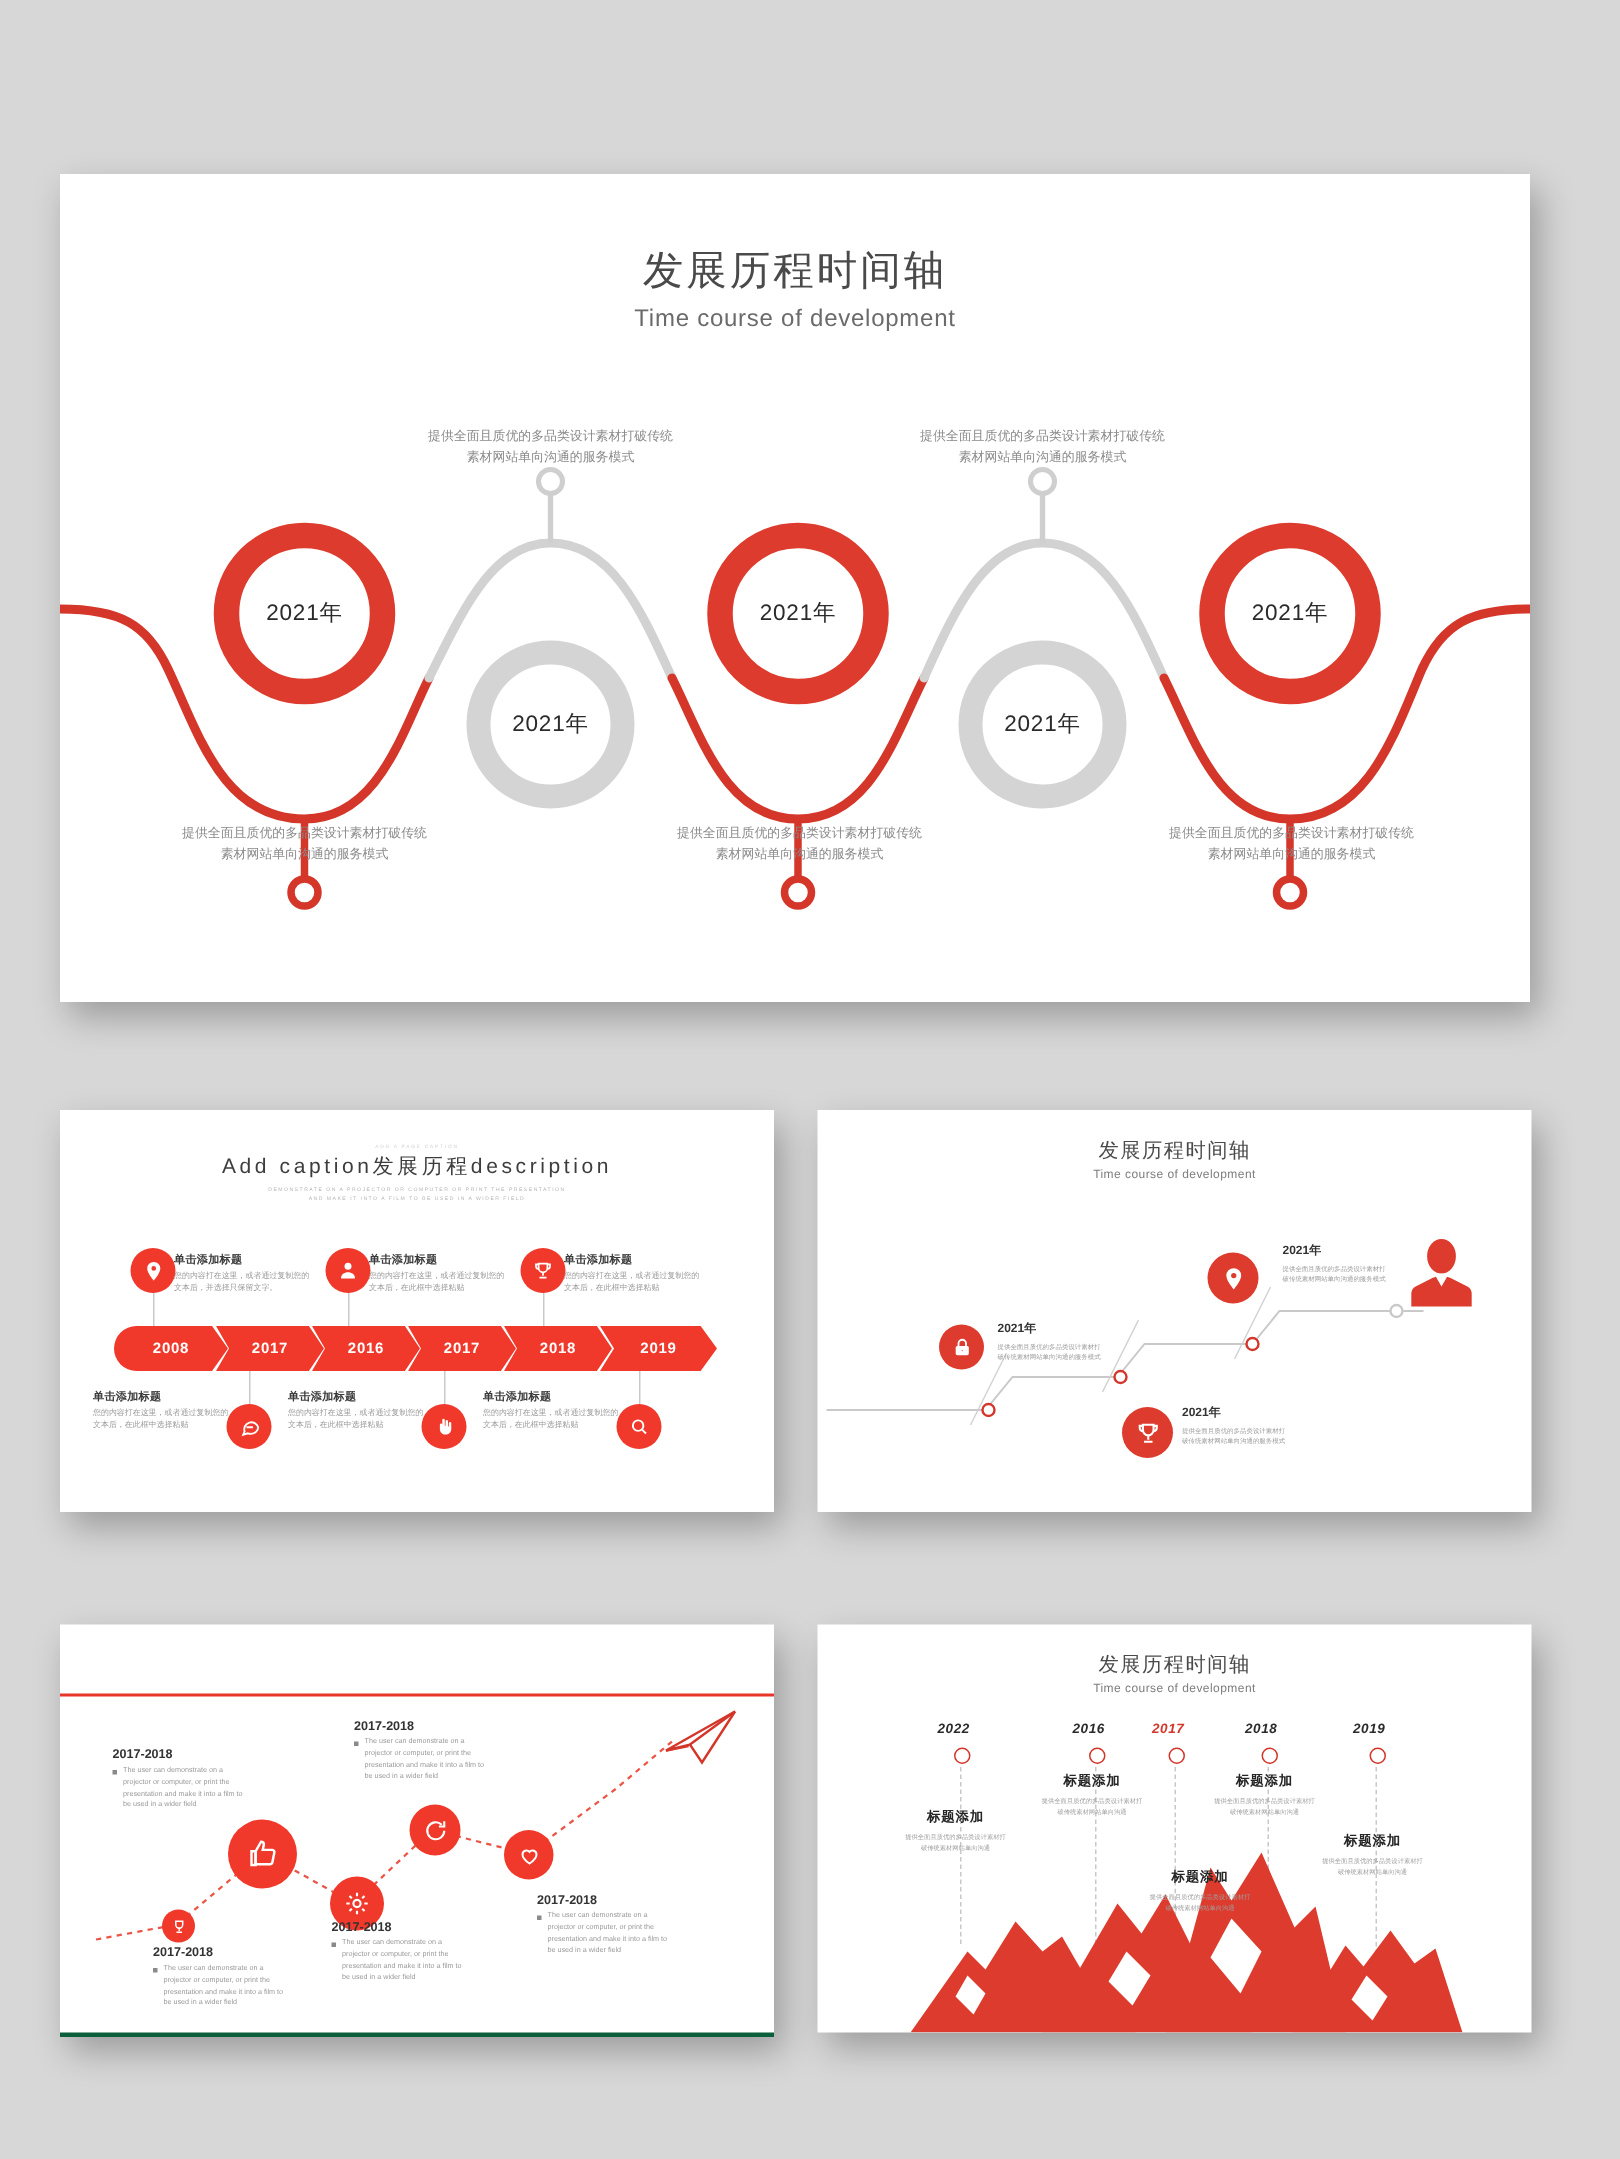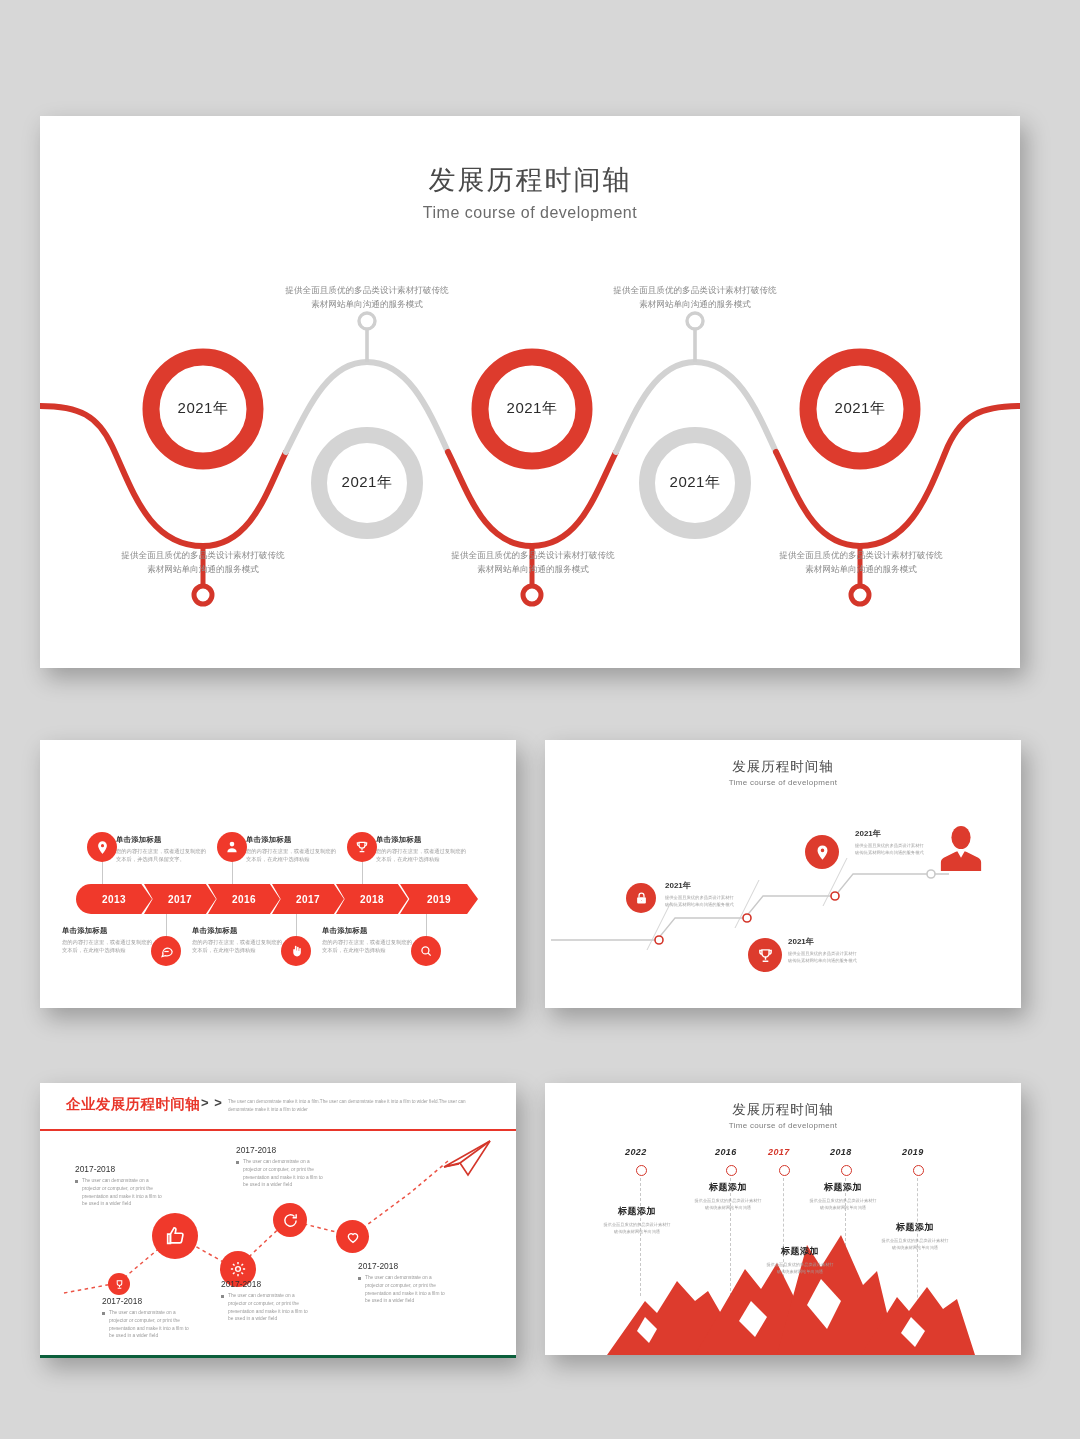--- a/index.html
+++ b/index.html
@@ -57,21 +57,21 @@
 
   
   #s4{left:40px;top:1083px;width:476px;height:272px;border-bottom:3px solid #0b5f3b;}
   #s4 .hd{position:absolute;top:12px;left:26px;right:14px;display:flex;align-items:flex-start;}
   #s4 .hd .ttl{font-size:14.5px;font-weight:bold;color:#e8362a;letter-spacing:.4px;white-space:nowrap;}
   #s4 .hd .gt{font-size:13px;color:#444;font-weight:bold;margin:0 5px 0 1px;letter-spacing:1px;}
   #s4 .hd .sub{font-size:4.6px;color:#9d9d9d;line-height:1.7;padding-top:3px;max-width:250px;}
   #s4 .rule{position:absolute;left:0;right:0;top:46px;height:2.4px;background:#e8362a;}
   .s4dot{position:absolute;border-radius:50%;background:#f0392b;display:flex;align-items:center;justify-content:center;}
   .s4b{position:absolute;width:92px;}
-  .s4b .h{font-size:8.4px;font-weight:normal;color:#333;margin-bottom:3px;}
+  .s4b .h{font-size:8.4px;font-weight:bold;color:#333;margin-bottom:3px;}
   .s4b .p{font-size:4.8px;color:#9b9b9b;line-height:1.62;padding-left:7px;position:relative;}
   .s4b .p:before{content:"";position:absolute;left:0;top:3px;width:2.6px;height:2.6px;background:#8a8a8a;}
 
   
   #s5{left:545px;top:1083px;width:476px;height:272px;}
   #s5 .t-title{position:absolute;top:18px;left:0;right:0;}
   .yr5{position:absolute;font-size:9px;font-style:italic;font-weight:bold;color:#2b2b2b;letter-spacing:.4px;}
   .yr5.act{color:#d4362a;}
   .ring5{position:absolute;width:9px;height:9px;border-radius:50%;border:1.4px solid #d4362a;background:#fff;}
   .dash5{position:absolute;width:0;border-left:1px dashed #c8c8c8;}
@@ -141,30 +141,36 @@
     <div>提供全面且质优的多品类设计素材打破传统</div>
     <div>素材网站单向沟通的服务模式</div>
   </div>
   <div class="cap" style="left:706px;top:432px;">
     <div>提供全面且质优的多品类设计素材打破传统</div>
     <div>素材网站单向沟通的服务模式</div>
   </div>
 </div>
 
 <div class="slide sh" id="s2">
+  <div class="cap2">
+    <div class="tiny2">ADD A PAGE CAPTION</div>
+    <div class="main">Add caption发展历程description</div>
+    <div class="tiny" style="white-space:pre-line">DEMONSTRATE ON A PROJECTOR OR COMPUTER OR PRINT THE PRESENTATION
+AND MAKE IT INTO A FILM TO BE USED IN A WIDER FIELD</div>
+  </div>
 
   <div class="vline" style="left:62px;top:120px;height:40px;"></div>
   <div class="vline" style="left:126px;top:160px;height:38px;"></div>
   <div class="vline" style="left:192px;top:120px;height:40px;"></div>
   <div class="vline" style="left:256px;top:160px;height:38px;"></div>
   <div class="vline" style="left:322px;top:120px;height:40px;"></div>
   <div class="vline" style="left:386px;top:160px;height:38px;"></div>
 
   <div class="chev ar0" style="left:36px;top:144px;width:76px;">
-      <span>2013</span>
+      <span>2008</span>
     </div>
   <div class="chev ar" style="left:104px;top:144px;width:72px;">
       <span>2017</span>
     </div>
   <div class="chev ar" style="left:168px;top:144px;width:72px;">
       <span>2016</span>
     </div>
   <div class="chev ar" style="left:232px;top:144px;width:72px;">
       <span>2017</span>
     </div>
@@ -292,25 +298,20 @@
     <div class="h">2021年</div>
     <div class="p">提供全面且质优的多品类设计素材打破传统素材网站单向沟通的服务模式</div>
   </div>
   <div class="s3b" style="left:310px;top:88px;">
     <div class="h">2021年</div>
     <div class="p">提供全面且质优的多品类设计素材打破传统素材网站单向沟通的服务模式</div>
   </div>
 </div>
 
 <div class="slide sh" id="s4">
-  <div class="hd">
-    <div class="ttl">企业发展历程时间轴</div>
-    <div class="gt">&gt; &gt;</div>
-    <div class="sub">The user can demonstrate make it into a film.The user can demonstrate make it into a film to wider field.The user can demonstrate make it into a film to wider</div>
-  </div>
   <div class="rule"></div>
 
   <svg style="position:absolute;left:0;top:0;width:476px;height:272px;" viewBox="0 0 476 272">
     <path d="M24 210 L78 200 L135 152 L196 186 L248 137 L312 153 L370 110 L408 78" fill="none" stroke="#ec5446" stroke-width="1.5" stroke-dasharray="3.5 3.5"></path>
     <g stroke="#d4362a" stroke-width="1.6" fill="none">
       <path d="M404 84 L450 58 L428 92 L420 80 Z"></path>
       <path d="M420 80 L450 58"></path>
       <path d="M404 84 L419 81"></path>
     </g>
   </svg>

